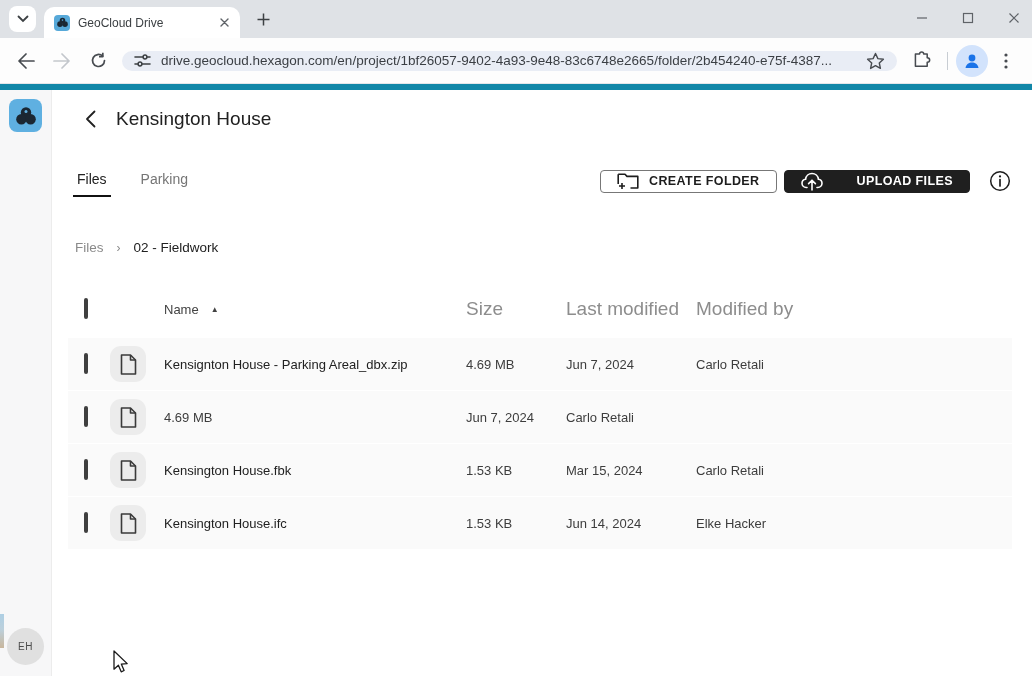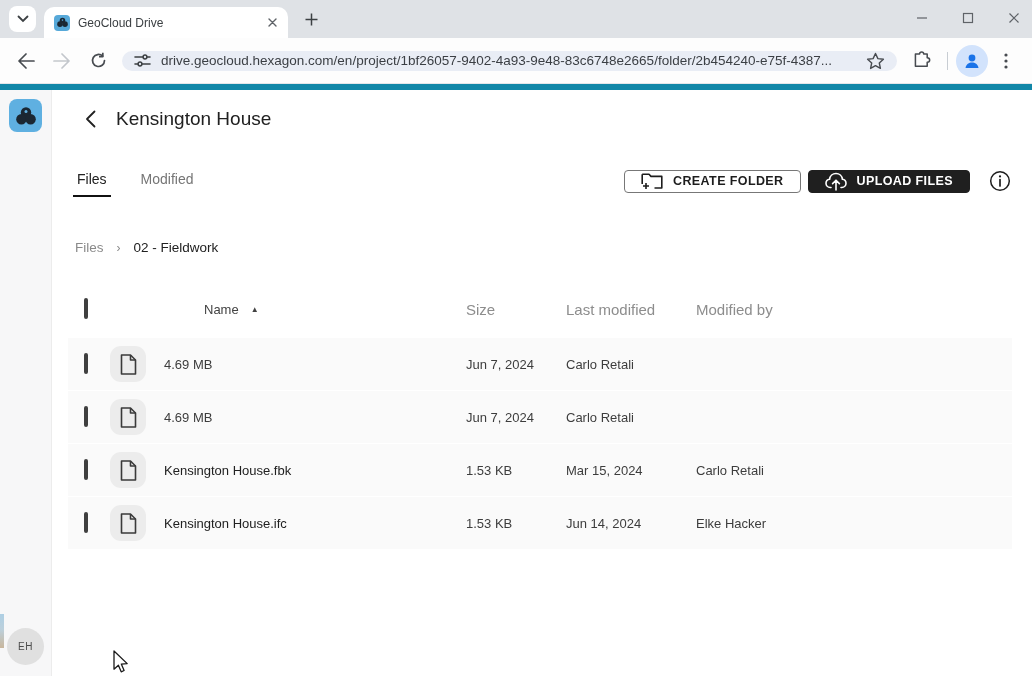--- a/index.html
+++ b/index.html
@@ -2,21 +2,21 @@
 <html><head>
 <meta charset="utf-8">
 <style>
   * { margin:0; padding:0; box-sizing:border-box; }
   html,body { width:1032px; height:676px; overflow:hidden; }
   body { font-family:"Liberation Sans","DejaVu Sans",sans-serif; background:#fff; position:relative; }
 
   
   .tabstrip { height:38px; background:#dfe2e6; display:flex; align-items:flex-end; position:relative; }
   .tab-search { width:27px; height:26px; background:#fff; border-radius:8px; margin:0 0 6px 9px; display:flex; align-items:center; justify-content:center; }
-  .tab { width:244px; height:31px; background:#fff; border-radius:10px 10px 0 0; margin-left:8px; display:flex; align-items:center; padding:0 8px 0 10px; }
+  .tab { width:196px; height:31px; background:#fff; border-radius:10px 10px 0 0; margin-left:8px; display:flex; align-items:center; padding:0 8px 0 10px; }
   .tab-title { font-size:12px; color:#3c4043; flex:1; margin-left:8px; white-space:nowrap; overflow:hidden; }
   .favicon { width:16px; height:16px; border-radius:4px; background:#57a9d9; flex:none; display:flex; align-items:center; justify-content:center; }
   .tab-close { width:16px; height:16px; display:flex; align-items:center; justify-content:center; border-radius:50%; }
   .newtab { width:26px; height:26px; margin:0 0 6px 10px; display:flex; align-items:center; justify-content:center; }
   .wincontrols { position:absolute; right:8px; top:8px; display:flex; gap:26px; align-items:center; }
   .winbtn { width:20px; height:20px; display:flex; align-items:center; justify-content:center; }
 
   .toolbar { height:46px; background:#fdfdfd; display:flex; align-items:center; padding:0 8px; border-bottom:1px solid #e4e6ea; }
   .navbtn { width:32px; height:32px; border-radius:50%; display:flex; align-items:center; justify-content:center; flex:none; margin:0 2px; }
   .omnibox { flex:1; height:20px; background:#e9edf5; border-radius:17px; display:flex; align-items:center; padding:0 12px 0 12px; margin:0 6px; min-width:0; }
@@ -41,34 +41,34 @@
   .page-title { font-size:19px; color:#212121; margin-left:13px; font-weight:400; }
 
   .actions-row { margin-top:27px; height:40px; display:flex; align-items:center; }
   .nav-tabs { display:flex; align-self:flex-start; margin-top:6px; }
   .nav-tab { font-size:14px; padding:4px 2px 10px 2px; margin-right:30px; color:#757575; position:relative; cursor:pointer; }
   .nav-tab.active { color:#212121; }
   .nav-tab.active::after { content:""; position:absolute; left:-2px; right:-2px; bottom:0; height:2px; background:#111; }
   .spacer { flex:1; }
   .btn { height:23px; border-radius:4px; display:flex; align-items:center; font-size:12.5px; font-weight:700; letter-spacing:.4px; padding:0 16px; cursor:pointer; }
   .btn-outline { background:#fff; border:1px solid #777; color:#1d1d1d; }
-  .btn-dark { background:#1f1f1f; border:1px solid #1f1f1f; color:#fff; margin-left:7px; }
+  .btn-dark { background:#1f1f1f; border:1px solid #1f1f1f; color:#fff; margin-left:7px;gap:24px; }
   .btn svg { margin-right:10px; }
   .info-btn { width:24px; height:24px; margin-left:18px; display:flex; align-items:center; justify-content:center; }
 
   .breadcrumb { margin-top:39px; display:flex; align-items:center; font-size:13.5px; }
   .crumb-muted { color:#8a8a8a; }
   .crumb-sep { margin:0 13px; color:#8a8a8a; font-size:12px; }
   .crumb-current { color:#212121; }
 
   .table { margin-left:-7px; margin-top:38px; }
   .trow, .thead { display:grid; grid-template-columns:26px 54px 302px 100px 130px 1fr; align-items:center; padding-left:16px; width:944px; }
   .thead { height:32px; margin-bottom:13px; }
-  .th { font-size:15px; color:#8d8d8d; }
-  .th-name { font-size:13px; color:#424242; display:flex; align-items:center;margin-left:40px; }
+  .th { font-size:19px; color:#8d8d8d; }
+  .th-name { font-size:13px; color:#424242; display:flex; align-items:center; }
   .sort-arrow { margin-left:12px; font-size:8px; color:#424242; }
   .trow { height:52px; background:#fafafa; margin-bottom:1px; }
   .cell-name { font-size:13px; color:#212121; white-space:nowrap; overflow:hidden; }
   .cell { font-size:13px; color:#3d3d3d; }
   .checkbox { width:18px; height:18px; border:2px solid #3f3f3f; border-radius:2px; background:transparent; cursor:pointer; }
   .file-chip { width:36px; height:36px; border-radius:11px; background:#ececec; display:flex; align-items:center; justify-content:center; }
 
   .cursor { position:absolute; left:113px; top:560px; pointer-events:none; }
 </style>
 </head>
@@ -194,21 +194,21 @@
         <svg width="11" height="18" viewBox="0 0 11 18">
             <path d="M9.5 1.5 L2 9 L9.5 16.5" fill="none" stroke="#212121" stroke-width="1.8" stroke-linecap="round" stroke-linejoin="round"></path>
           </svg>
       </span>
       <span class="page-title">Kensington House</span>
     </div>
 
     <div class="actions-row">
       <div class="nav-tabs">
         <span class="nav-tab active">Files</span>
-        <span class="nav-tab">Modified</span>
+        <span class="nav-tab">Parking</span>
       </div>
       <span class="spacer"></span>
       <button class="btn btn-outline">
         <svg width="22" height="18" viewBox="0 0 22 18">
             <path d="M1.2 2.2 H8 L10 4.4 H20.8 V16 H13.5" fill="none" stroke="#1d1d1d" stroke-width="1.6" stroke-linejoin="round"></path>
             <path d="M1.2 2.2 V12" fill="none" stroke="#1d1d1d" stroke-width="1.6"></path>
             <path d="M5 11 V17 M2 14 H8" stroke="#1d1d1d" stroke-width="1.6"></path>
           </svg>
         <span>CREATE FOLDER</span>
       </button>
@@ -250,20 +250,21 @@
       <div class="trow">
         <span><span class="checkbox"></span></span>
         <span>
             <span class="file-chip">
               <svg width="17" height="21" viewBox="0 0 17 21">
                 <path d="M1.5 1 H10.5 L15.5 6 V20 H1.5 Z" fill="none" stroke="#3a3a3a" stroke-width="1.6" stroke-linejoin="round"></path>
                 <path d="M10.5 1 V6 H15.5" fill="none" stroke="#3a3a3a" stroke-width="1.6" stroke-linejoin="round"></path>
               </svg>
             </span>
           </span>
+        <span class="cell-name">Kensignton House - Parking Areal_dbx.zip</span>
         <span class="cell">4.69 MB</span>
         <span class="cell">Jun 7, 2024</span>
         <span class="cell">Carlo Retali</span>
       </div>
 
       <div class="trow">
         <span><span class="checkbox"></span></span>
         <span>
             <span class="file-chip">
               <svg width="17" height="21" viewBox="0 0 17 21">

